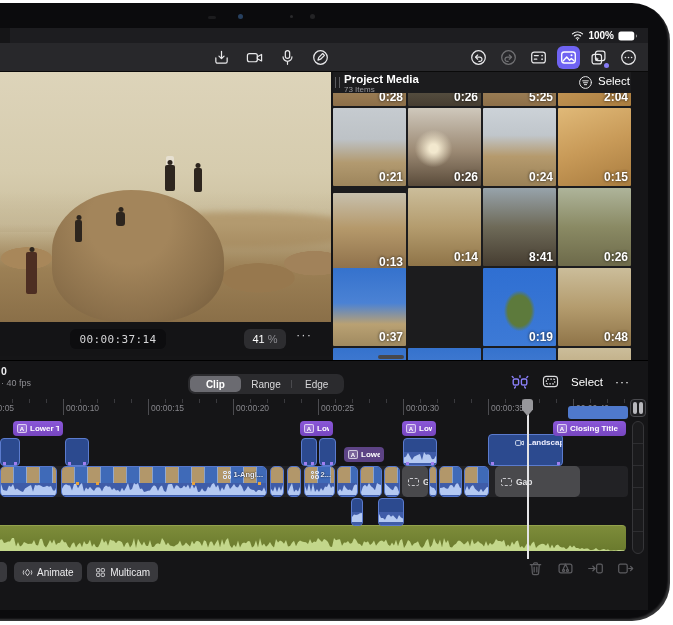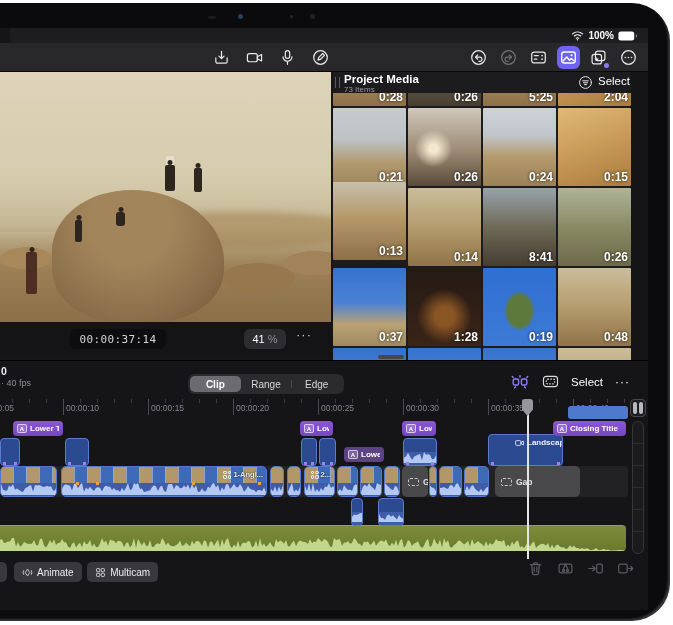--- a/index.html
+++ b/index.html
@@ -289,37 +289,34 @@
           </div>
           <div class="media-item v2" style="left: 75px; top: 15px;">
             <span class="dur">0:26</span>
           </div>
           <div class="media-item v3" style="left: 150px; top: 15px;">
             <span class="dur">0:24</span>
           </div>
           <div class="media-item v4" style="left: 225px; top: 15px;">
             <span class="dur">0:15</span>
           </div>
-          <div class="media-item v1" style="left: 0px; top: 89px;">
+          <div class="media-item v1" style="left: 0px; top: 100px;">
             <span class="dur">0:13</span>
           </div>
           <div class="media-item v9" style="left: 75px; top: 95px;">
             <span class="dur">0:14</span>
           </div>
           <div class="media-item v10" style="left: 150px; top: 95px;">
             <span class="dur">8:41</span>
           </div>
           <div class="media-item v11" style="left: 225px; top: 95px;">
             <span class="dur">0:26</span>
           </div>
           <div class="media-item v7" style="left: 0px; top: 175px;">
             <span class="dur">0:37</span>
-          </div>
-          <div class="media-item v6" style="left: 75px; top: 175px;">
-            <span class="dur">1:28</span>
           </div>
           <div class="media-item v8" style="left: 150px; top: 175px;">
             <span class="dur">0:19</span>
           </div>
           <div class="media-item v9" style="left: 225px; top: 175px;">
             <span class="dur">0:48</span>
           </div>
           <div class="media-item v7" style="left: 0px; top: 255px;"></div>
           <div class="media-item v7" style="left: 75px; top: 255px;"></div>
           <div class="media-item v7" style="left: 150px; top: 255px;"></div>

